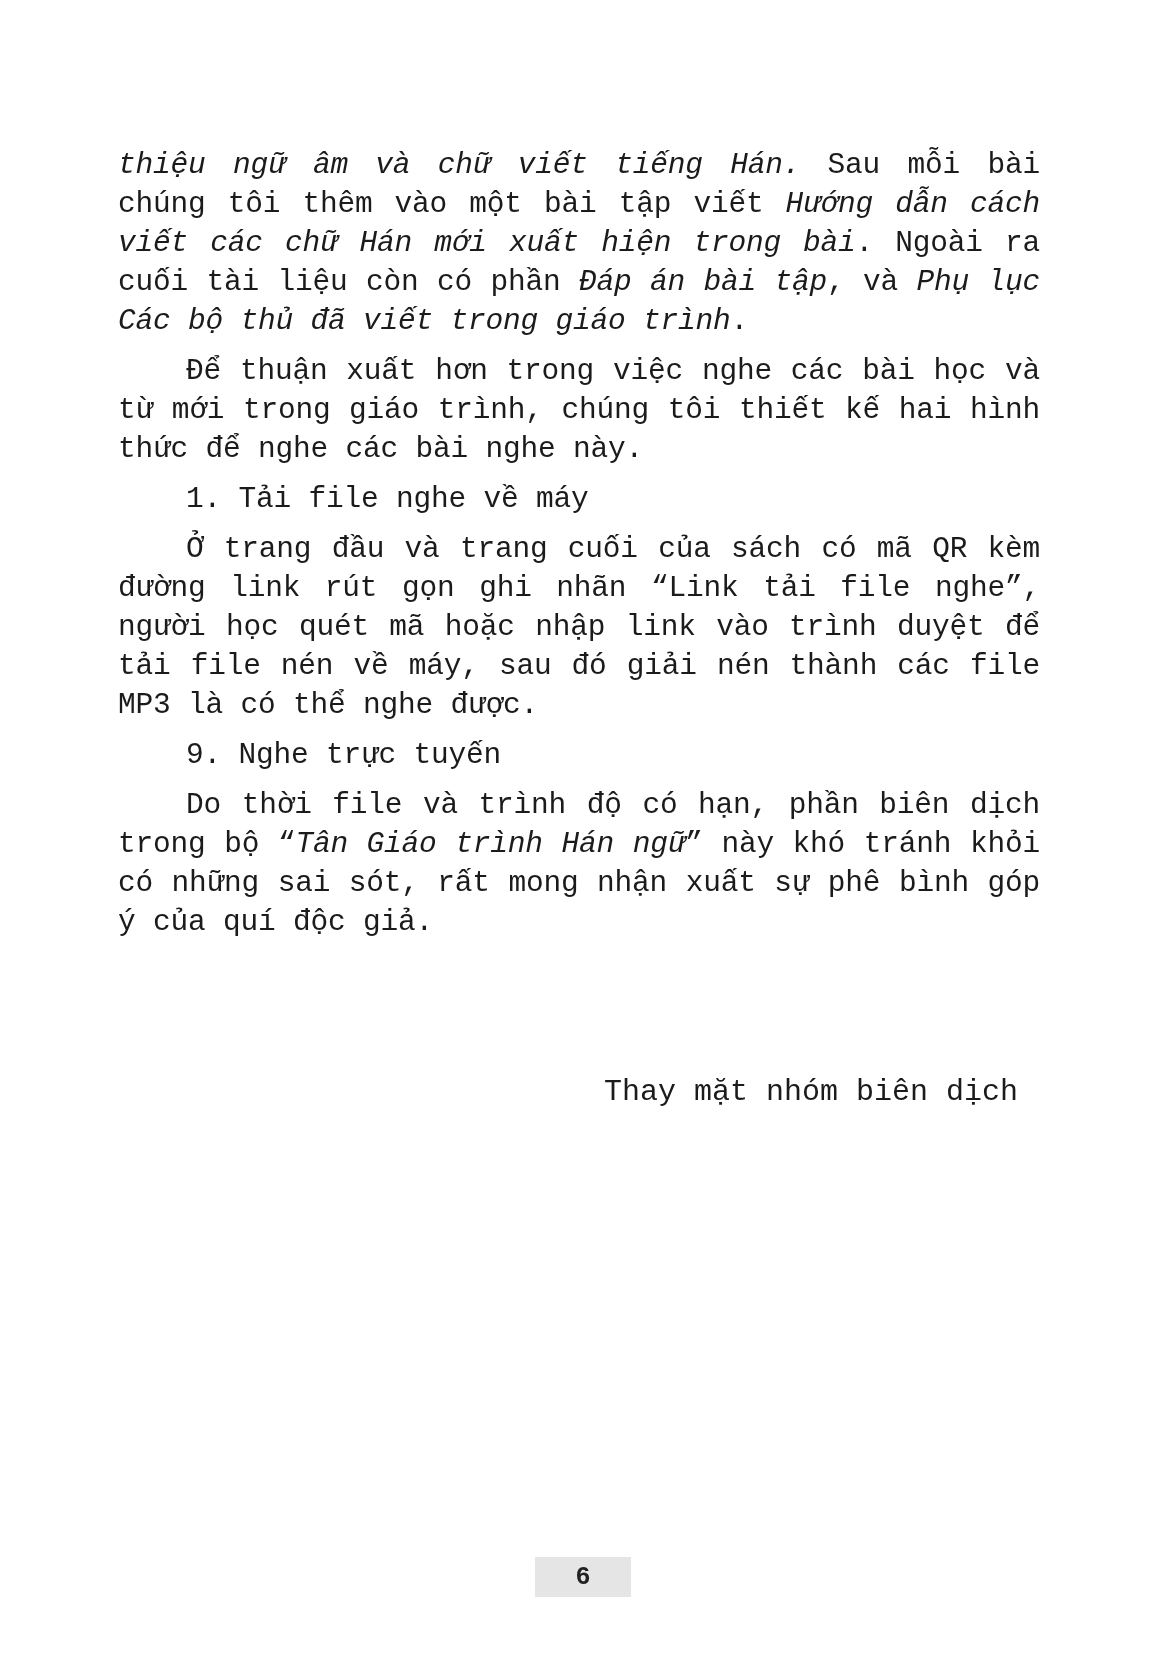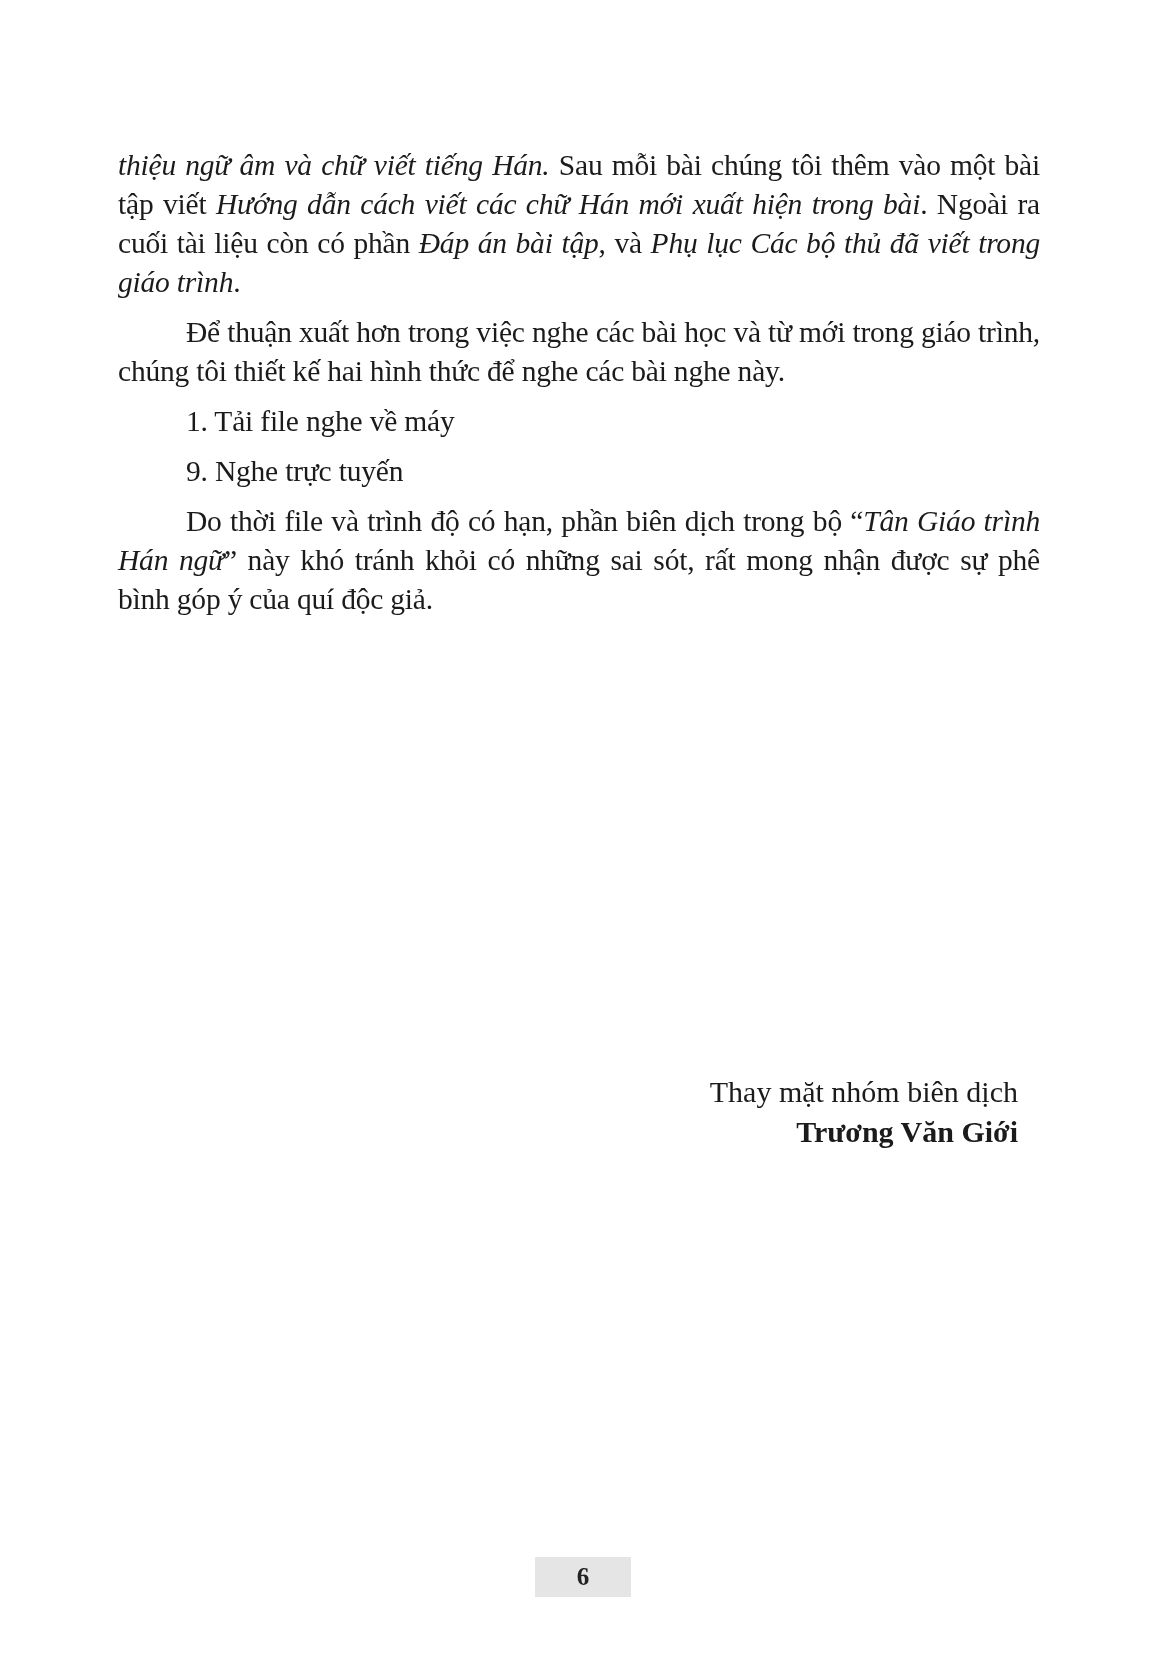--- a/index.html
+++ b/index.html
@@ -5,21 +5,21 @@
   html, body {
     margin: 0;
     padding: 0;
     background: #ffffff;
   }
   .page {
     position: relative;
     width: 1166px;
     height: 1662px;
     background: #ffffff;
-    font-family: Liberation Serif, serif;
+    font-family: Liberation Mono, monospace;
     color: #1b1b1b;
     overflow: hidden;
   }
   .body-text {
     position: absolute;
     left: 118px;
     top: 146px;
     width: 922px;
     font-size: 29.5px;
     line-height: 39px;
@@ -65,24 +65,24 @@
 </style>
 </head>
 <body>
 
 <div class="page">
 
   <div class="body-text">
       <p class="para"><em>thiệu ngữ âm và chữ viết tiếng Hán.</em><span> Sau mỗi bài chúng tôi thêm vào một bài tập viết </span><em>Hướng dẫn cách viết các chữ Hán mới xuất hiện trong bài</em><span>. Ngoài ra cuối tài liệu còn có phần </span><em>Đáp án bài tập</em><span>, và </span><em>Phụ lục Các bộ thủ đã viết trong giáo trình</em><span>.</span></p>
       <p class="para indent"><span>Để thuận xuất hơn trong việc nghe các bài học và từ mới trong giáo trình, chúng tôi thiết kế hai hình thức để nghe các bài nghe này.</span></p>
       <p class="para indent"><span>1. Tải file nghe về máy</span></p>
+      <p class="para indent"><span>Ở trang đầu và trang cuối của sách có mã QR kèm đường link rút gọn ghi nhãn “Link tải file nghe”, người học quét mã hoặc nhập link vào trình duyệt để tải file nén về máy, sau đó giải nén thành các file MP3 là có thể nghe được.</span></p>
       <p class="para indent"><span>9. Nghe trực tuyến</span></p>
-      <p class="para indent"><span>Do thời file và trình độ có hạn, phần biên dịch trong bộ “</span><em>Tân Giáo trình Hán ngữ</em><span>” này khó tránh khỏi có những sai sót, rất mong nhận được sự phê bình góp ý của quí độc giả.</span></p>
+      <p class="para indent"><span>Do thời file và trình độ có hạn, phần biên dịch trong bộ “</span><em>Tân Giáo trình Hán ngữ</em><span>” này khó tránh khỏi có những sai sót, rất mong nhận xuất sự phê bình góp ý của quí độc giả.</span></p>
     </div>
 
   <div class="signature">
     <div>Thay mặt nhóm biên dịch</div>
-    <div class="sig-name">Trương Văn Giới</div>
   </div>
 
   <div class="page-number-box">6</div>
 
 </div>
 
 </body></html>

